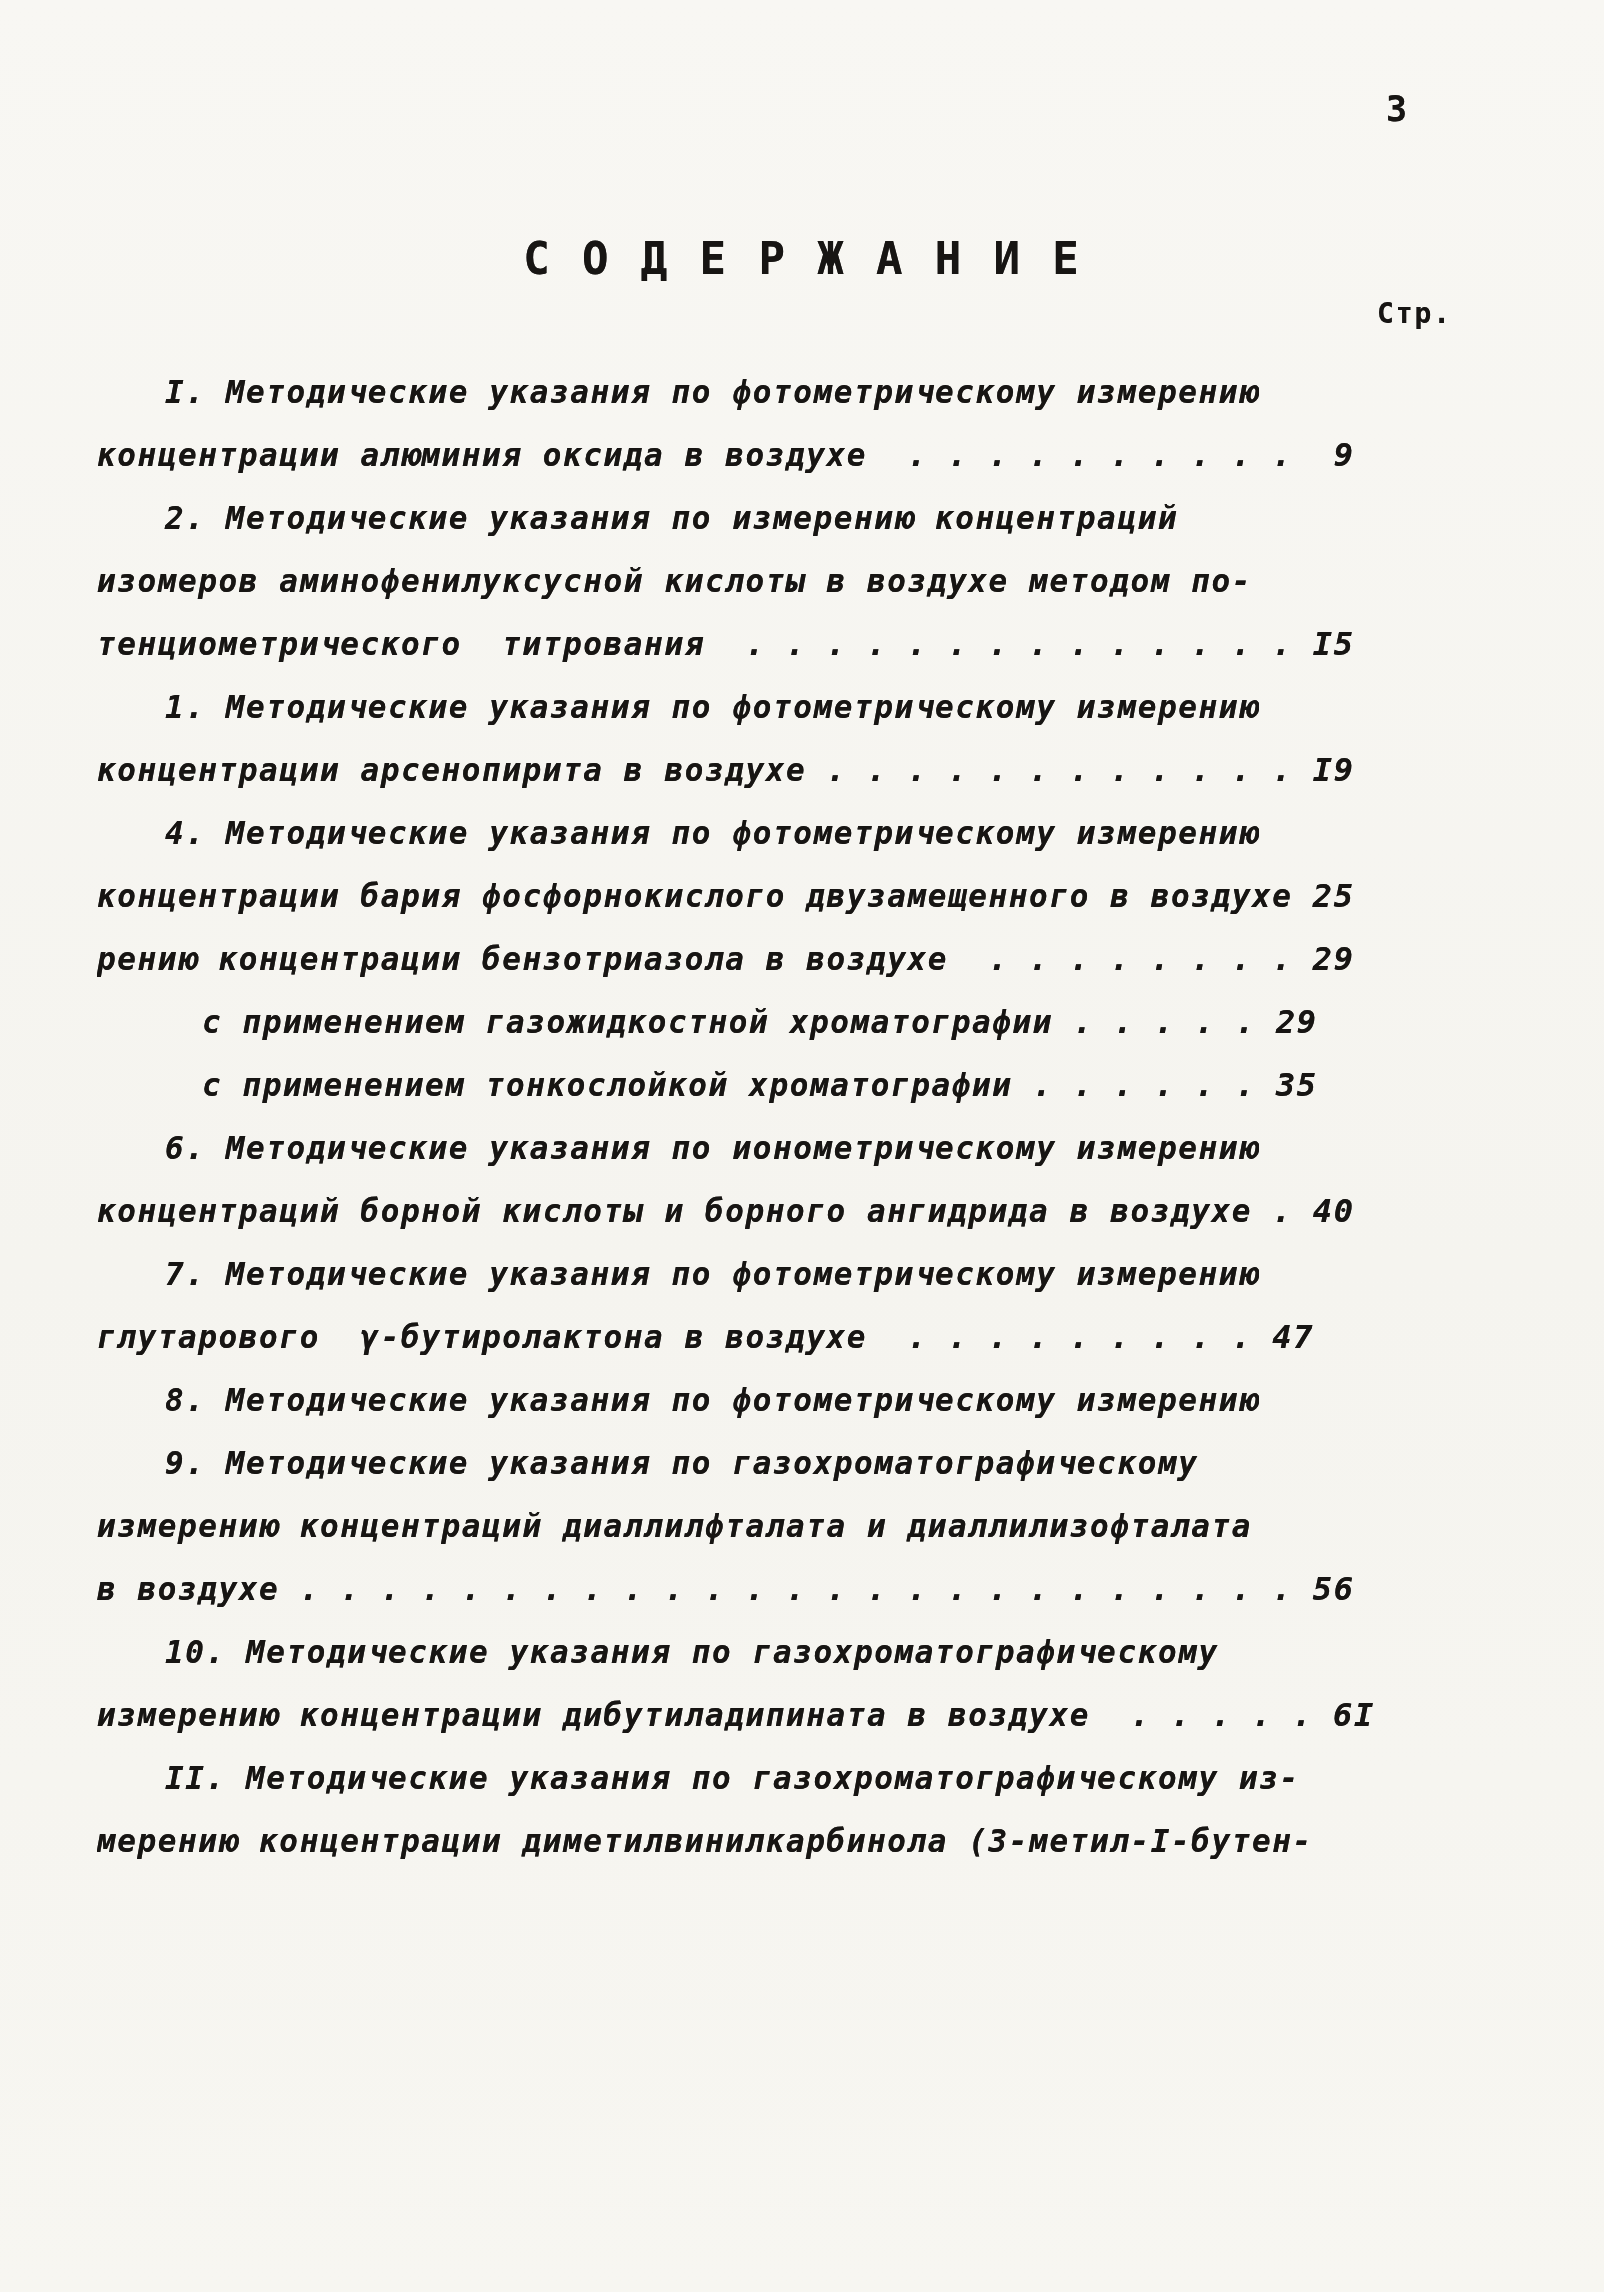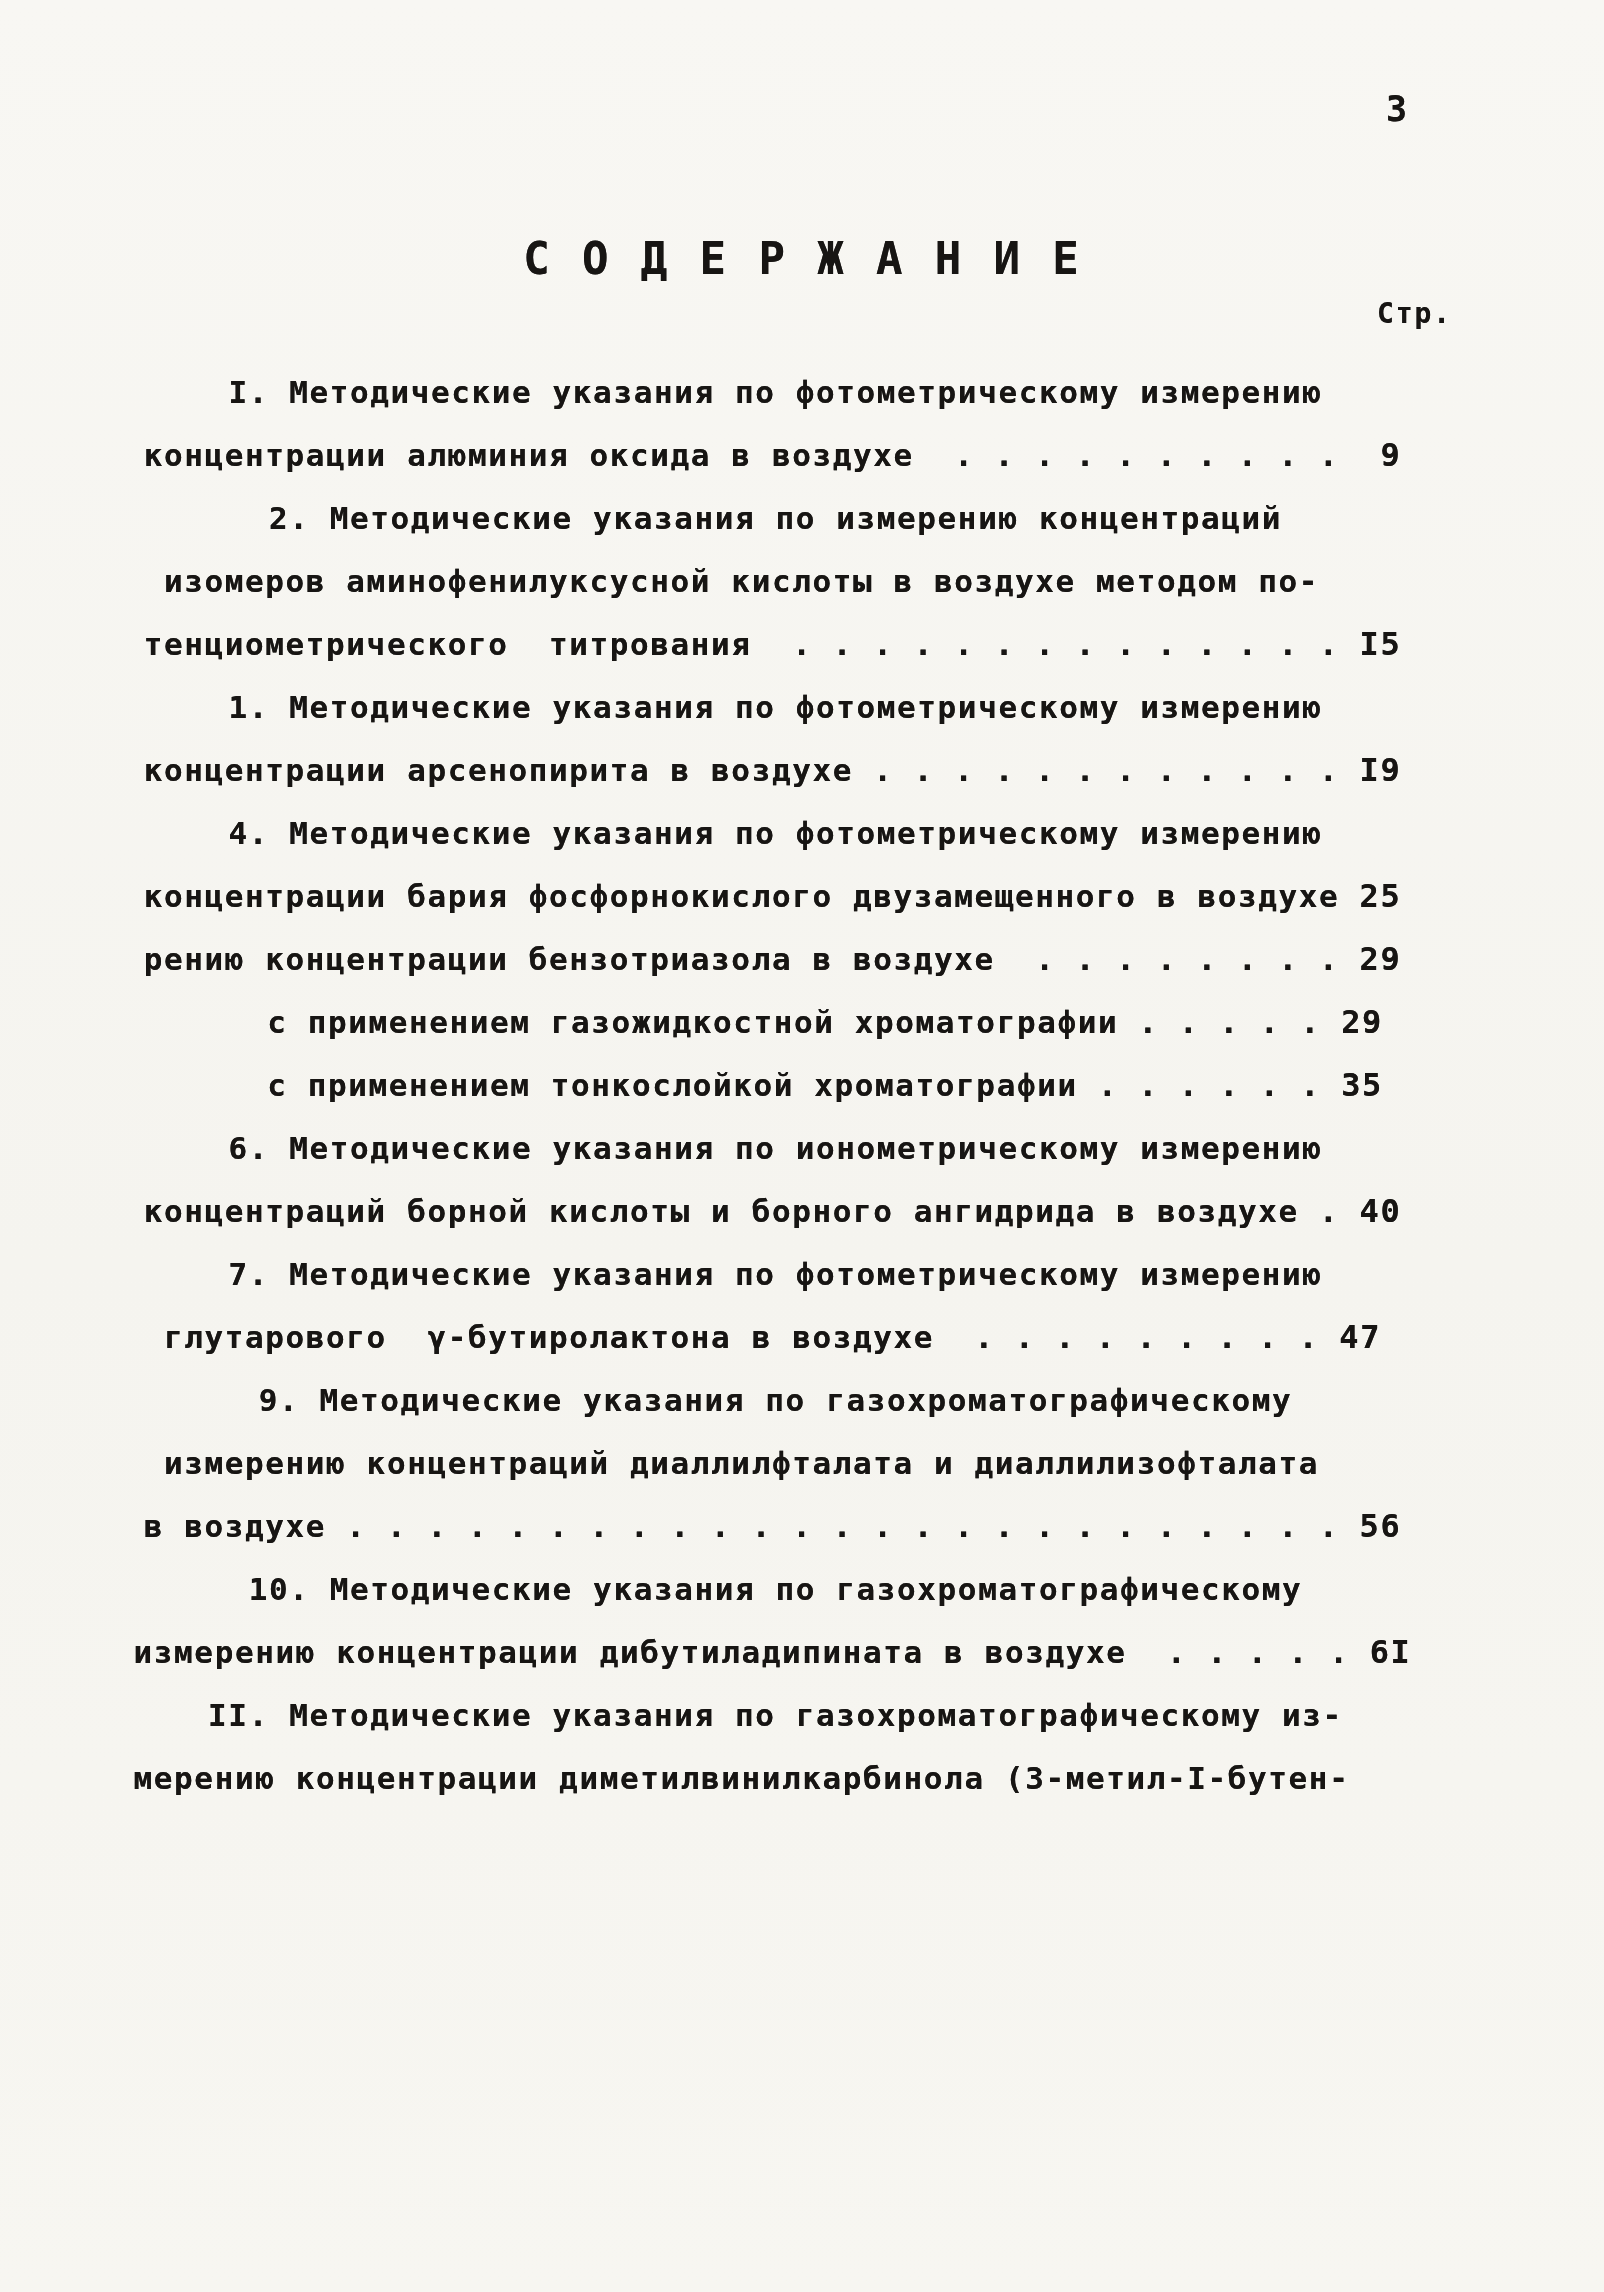--- a/index.html
+++ b/index.html
@@ -45,27 +45,28 @@
     letter-spacing: 1.9px;
   }
   .toc {
     position: absolute;
     top: 361px;
     left: 97px;
     width: 1351px;
   }
   .toc-line {
     display: flex;
-    justify-content: center;
+    justify-content: flex-start;
     align-items: baseline;
     height: 63px;
     line-height: 63px;
     font-size: 31px;
     letter-spacing: 1.6px;
     white-space: pre;
+    font-style: italic;
   }
   .toc-text {
     overflow: hidden;
   }
   .indent-first .toc-text { padding-left: 68px; }
   .indent-sub   .toc-text { padding-left: 105px; }
   .toc-page {
     flex: none;
     min-width: 62px;
     text-align: right;
@@ -96,20 +97,21 @@
       <div class="toc-line indent-none"><span class="toc-text">концентрации арсенопирита в воздухе . . . . . . . . . . . .</span><span class="toc-page">I9</span></div>
       <div class="toc-line indent-first"><span class="toc-text">4. Методические указания по фотометрическому измерению</span><span class="toc-page"></span></div>
       <div class="toc-line indent-none"><span class="toc-text">концентрации бария фосфорнокислого двузамещенного в воздухе</span><span class="toc-page">25</span></div>
       <div class="toc-line indent-none"><span class="toc-text">рению концентрации бензотриазола в воздухе  . . . . . . . .</span><span class="toc-page">29</span></div>
       <div class="toc-line indent-sub"><span class="toc-text">с применением газожидкостной хроматографии . . . . .</span><span class="toc-page">29</span></div>
       <div class="toc-line indent-sub"><span class="toc-text">с применением тонкослойкой хроматографии . . . . . .</span><span class="toc-page">35</span></div>
       <div class="toc-line indent-first"><span class="toc-text">6. Методические указания по ионометрическому измерению</span><span class="toc-page"></span></div>
       <div class="toc-line indent-none"><span class="toc-text">концентраций борной кислоты и борного ангидрида в воздухе .</span><span class="toc-page">40</span></div>
       <div class="toc-line indent-first"><span class="toc-text">7. Методические указания по фотометрическому измерению</span><span class="toc-page"></span></div>
       <div class="toc-line indent-none"><span class="toc-text">глутарового  γ-бутиролактона в воздухе  . . . . . . . . .</span><span class="toc-page">47</span></div>
+      <div class="toc-line indent-first"><span class="toc-text">8. Методические указания по фотометрическому измерению</span><span class="toc-page"></span></div>
       <div class="toc-line indent-first"><span class="toc-text">9. Методические указания по газохроматографическому</span><span class="toc-page"></span></div>
       <div class="toc-line indent-none"><span class="toc-text">измерению концентраций диаллилфталата и диаллилизофталата</span><span class="toc-page"></span></div>
       <div class="toc-line indent-none"><span class="toc-text">в воздухе . . . . . . . . . . . . . . . . . . . . . . . . .</span><span class="toc-page">56</span></div>
       <div class="toc-line indent-first"><span class="toc-text">10. Методические указания по газохроматографическому</span><span class="toc-page"></span></div>
       <div class="toc-line indent-none"><span class="toc-text">измерению концентрации дибутиладипината в воздухе  . . . . .</span><span class="toc-page">6I</span></div>
       <div class="toc-line indent-first"><span class="toc-text">II. Методические указания по газохроматографическому из-</span><span class="toc-page"></span></div>
       <div class="toc-line indent-none"><span class="toc-text">мерению концентрации диметилвинилкарбинола (3-метил-I-бутен-</span><span class="toc-page"></span></div>
     </div>
 </div>
 

